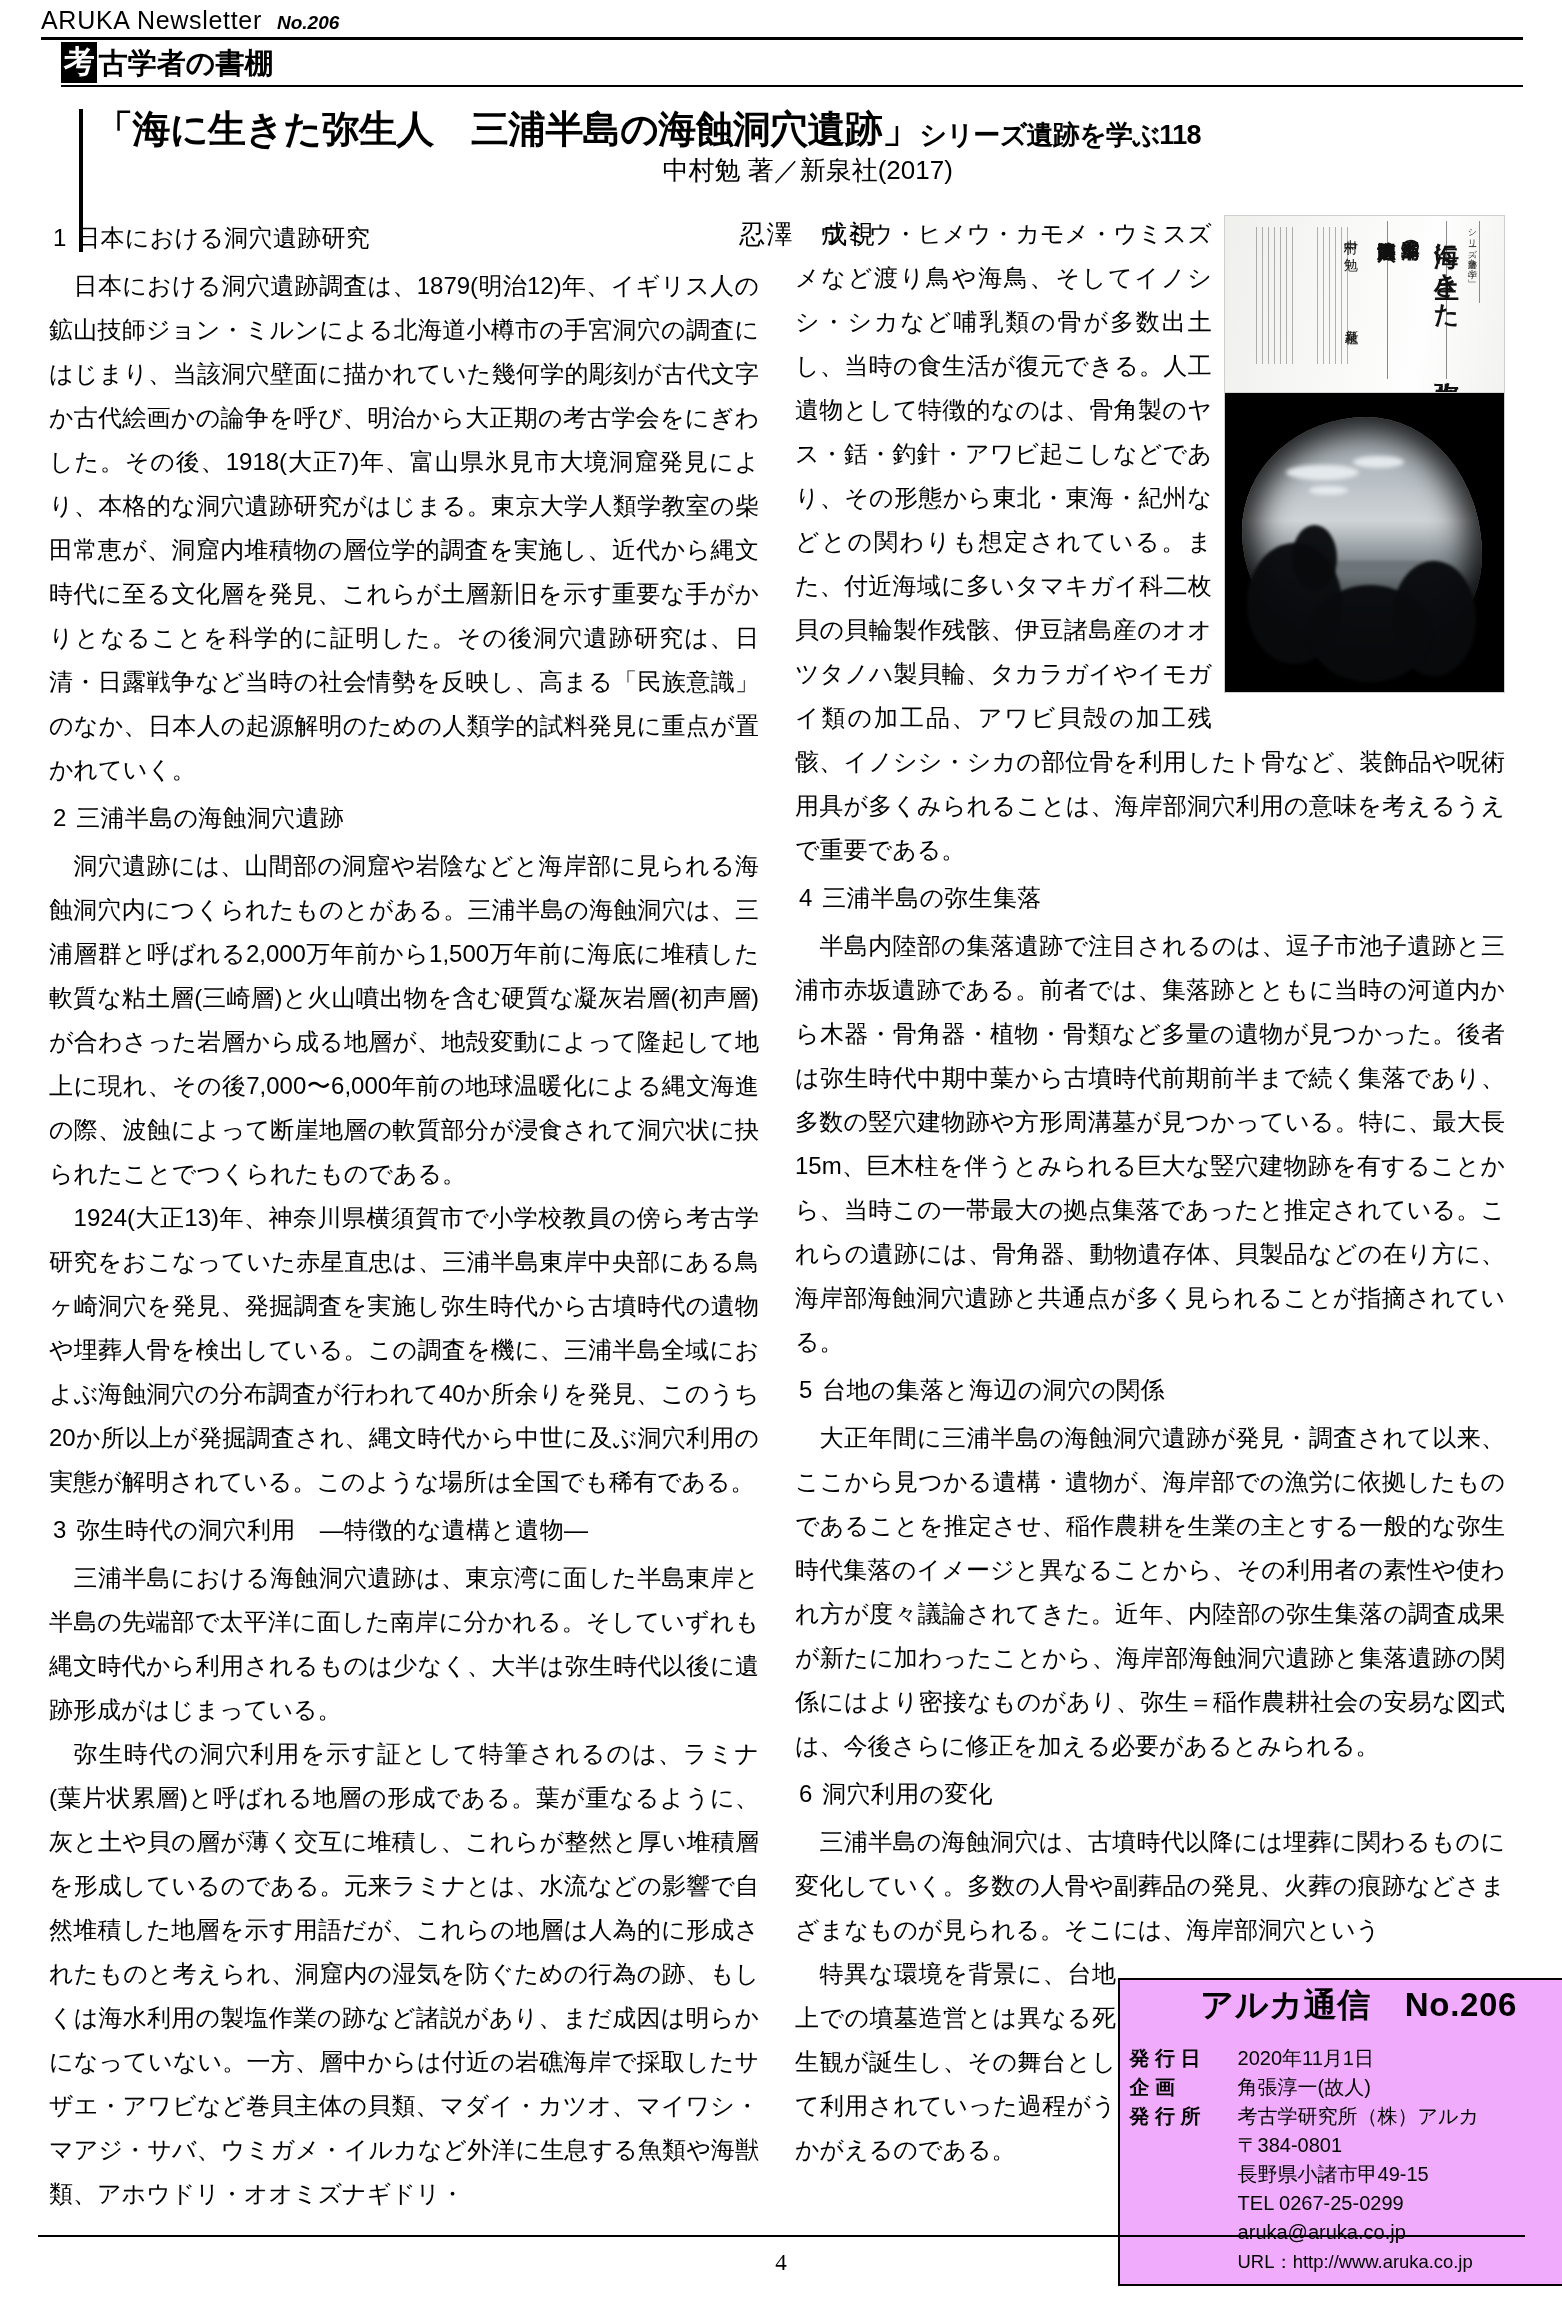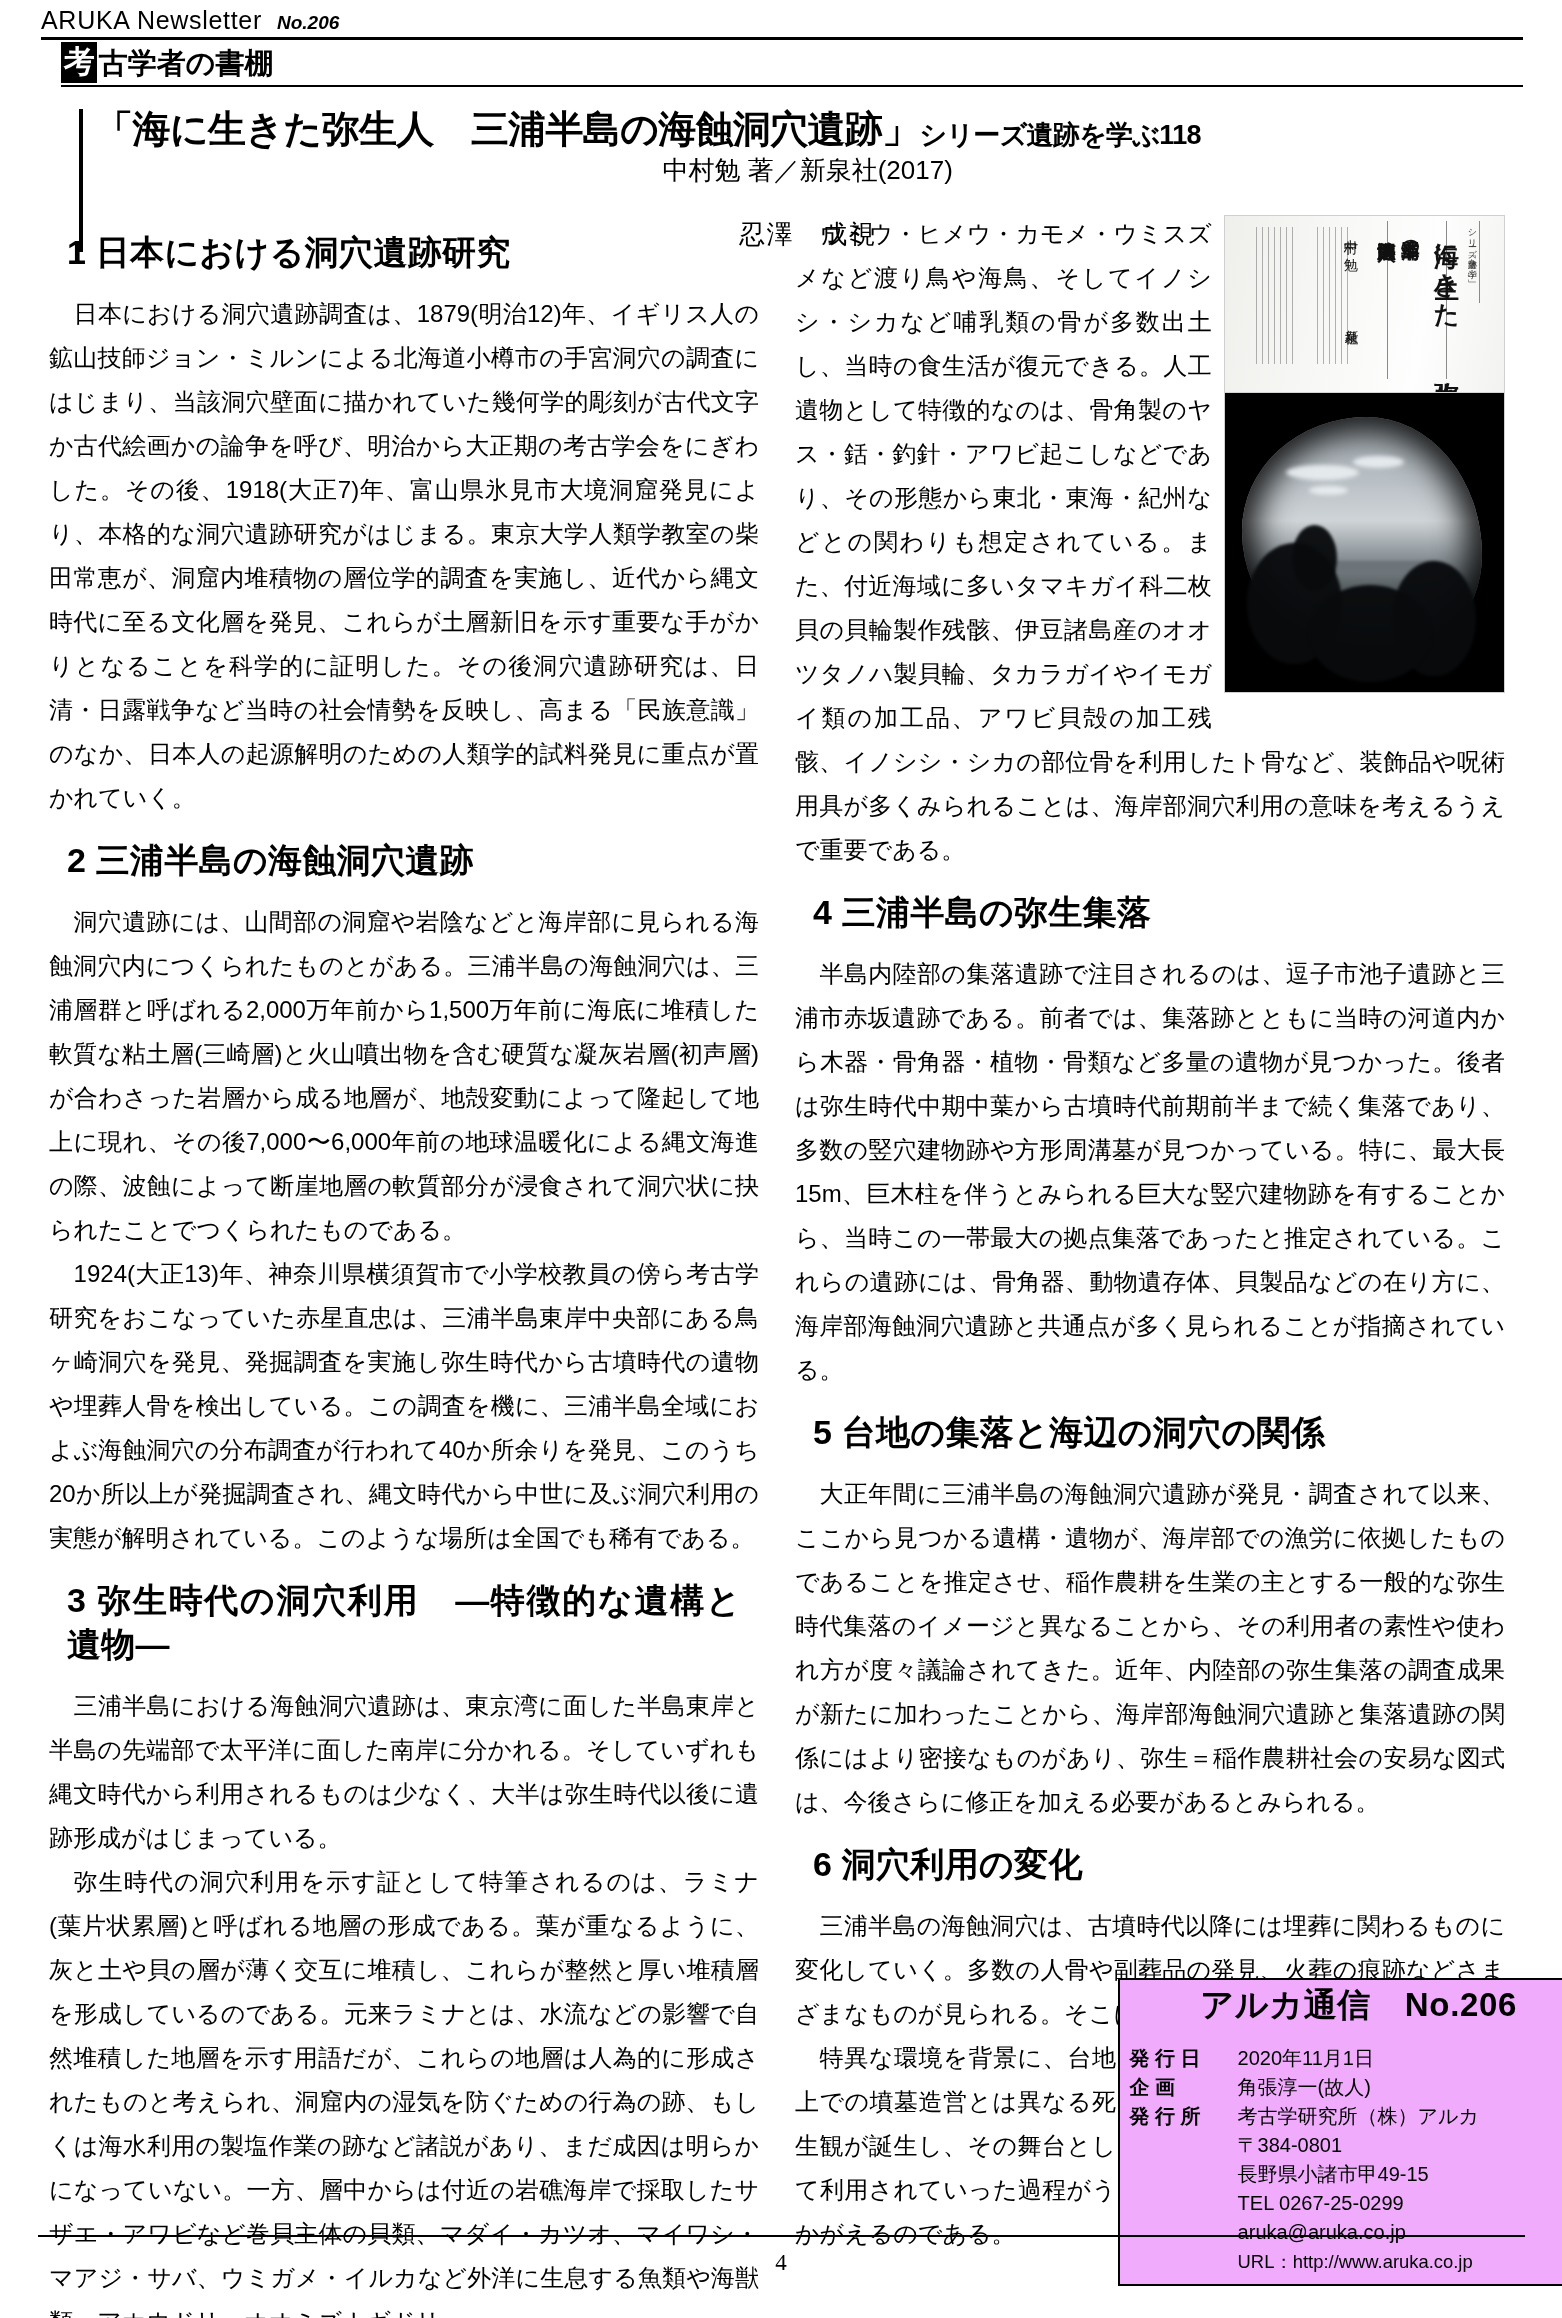--- a/index.html
+++ b/index.html
@@ -144,23 +144,23 @@
     text-justify: inter-character;
   }
   .col-left { left: 49px; }
   .col-right { left: 795px; }
 
   .col p {
     margin: 0;
   }
   .col p.indent { text-indent: 24.6px; }
   h3.head {
-    font-size: 34px;
-    font-weight: 700;
-    margin: 18px;
+    font-size: 24px;
+    font-weight: 400;
+    margin: 4px;
     line-height: 44px;
     letter-spacing: 0.3px;
   }
   .head .num { margin-right: 9.6px; }
 
   
   .cover-float {
     float: right;
     width: 281px;
     height: 478px;

